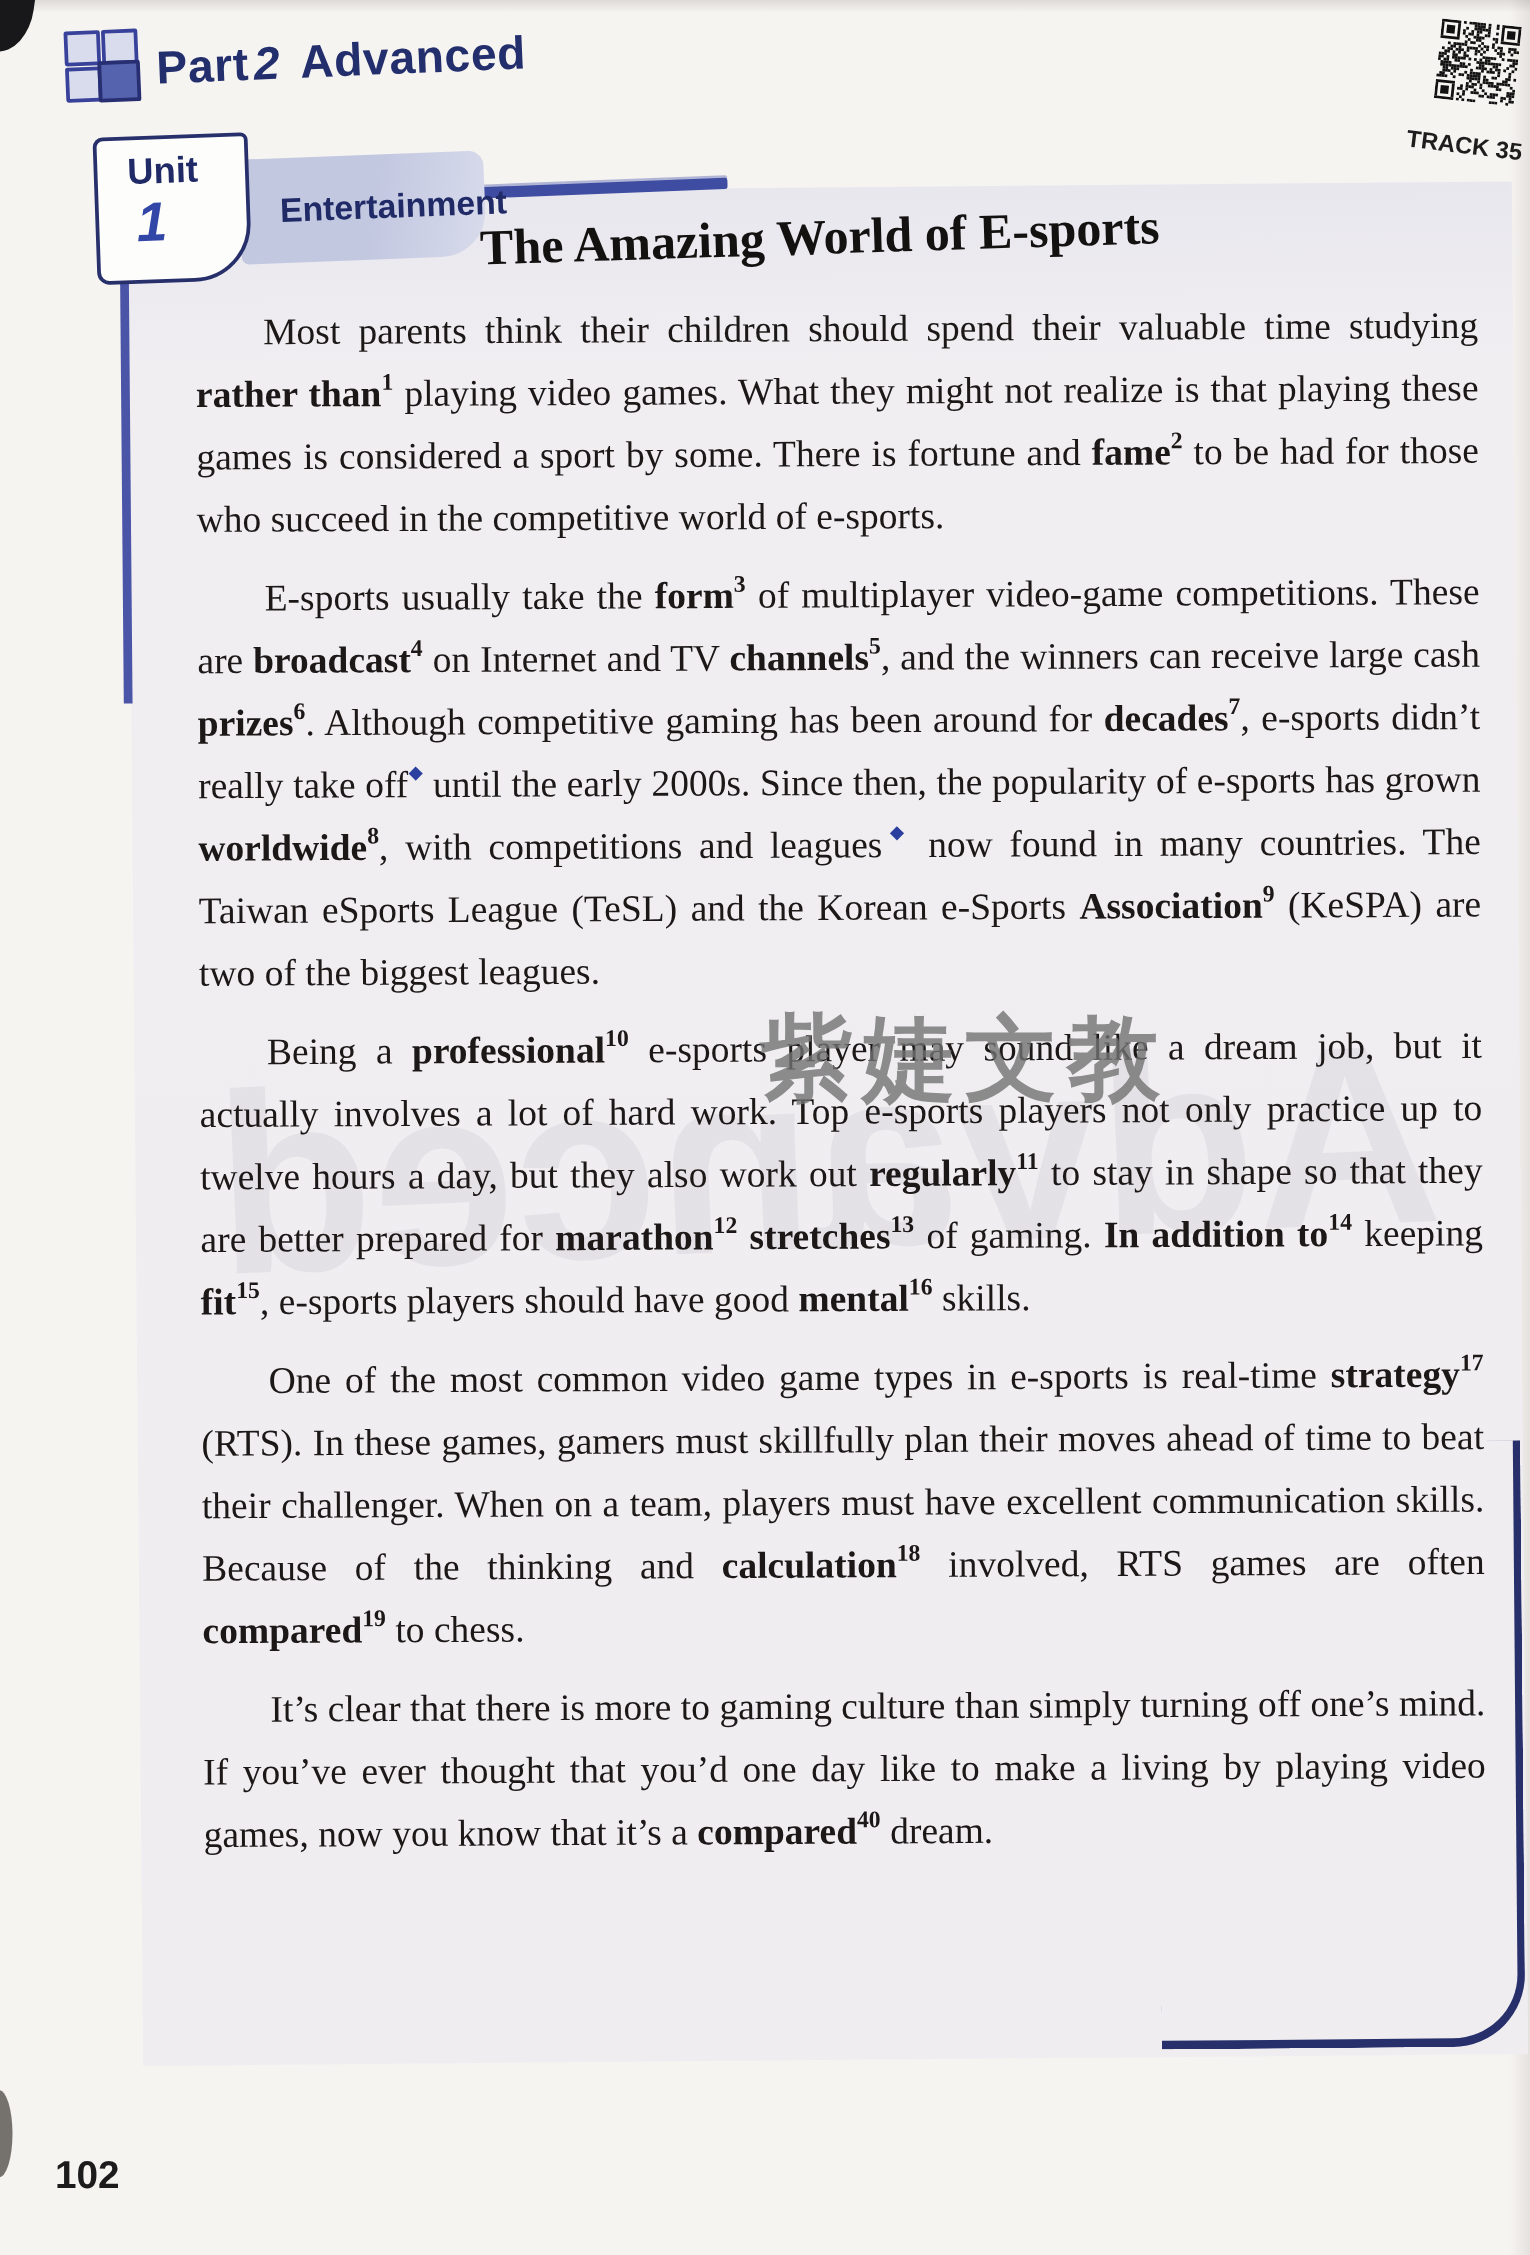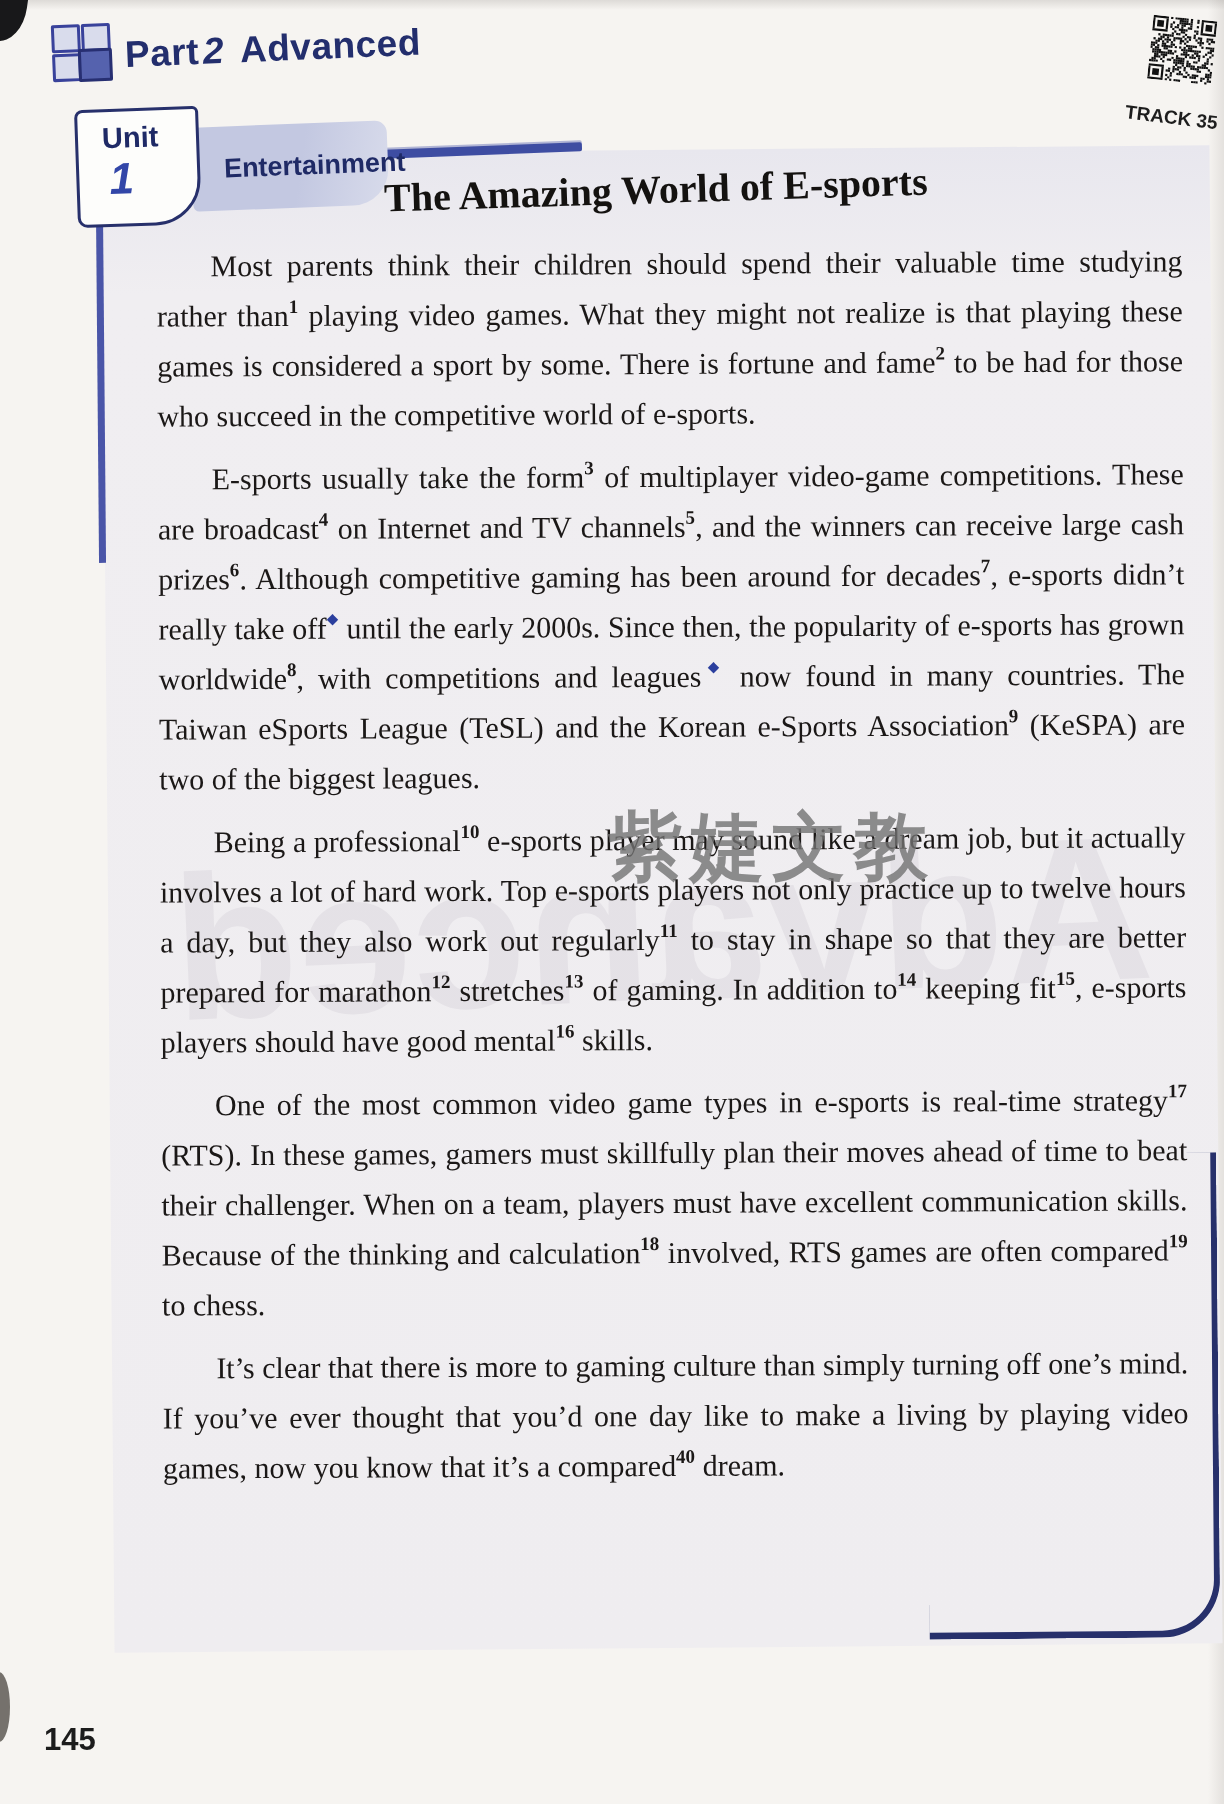--- a/index.html
+++ b/index.html
@@ -47,21 +47,21 @@
   .left-accent{position:absolute;left:-6px;top:64px;width:7px;height:344px;background:#4a55a8;}
   .corner-border{position:absolute;right:2px;bottom:6px;width:285px;height:478px;
         border-right:6px solid #27306b;border-bottom:7px solid #27306b;border-bottom-right-radius:58px;}
   .showthrough{position:absolute;left:0;top:660px;width:100%;text-align:center;z-index:0;
         font:700 205px "Liberation Sans","DejaVu Sans",sans-serif;color:#8a7f93;opacity:.10;
         transform:scaleX(-1) rotate(2deg);white-space:nowrap;}
   .passage-title{position:relative;z-index:1;text-align:center;margin:16px 0 0 0;
         font:700 40px "Liberation Serif","DejaVu Serif",serif;color:#141210;transform:rotate(-1.3deg);}
   .paras{position:relative;z-index:1;margin:26px 30px 0 52px;transform:rotate(0.2deg);}
   p.para{font-size:30px;line-height:50px;text-align:justify;text-indent:54px;margin:0 0 13px 0;color:#1b1817;}
-  .bold{font-weight:400;}
+  .bold{font-weight:700;}
   sup.fnote{font-size:19px;font-weight:600;line-height:0;position:relative;top:-13px;vertical-align:baseline;}
   sup.diamond{font-size:15px;line-height:0;color:#2b3f9e;position:relative;top:-15px;vertical-align:baseline;}
 
   .watermark{position:absolute;left:608px;top:798px;z-index:7;
         font:700 74px "DejaVu Sans",sans-serif;color:#737373;opacity:.8;letter-spacing:8px;}
   .page-num{position:absolute;left:44px;top:1722px;
         font:600 31px "Liberation Sans","DejaVu Sans",sans-serif;color:#1c1c1c;}
 </style>
 </head>
 <body>
@@ -423,14 +423,14 @@
     <div class="paras">
         <p class="para"><span>Most parents think their children should spend their valuable time studying </span><span class="bold">rather than</span><sup class="fnote">1</sup><span> playing video games. What they might not realize is that playing these games is considered a sport by some. There is fortune and </span><span class="bold">fame</span><sup class="fnote">2</sup><span> to be had for those who succeed in the competitive world of e-sports.</span></p>
         <p class="para"><span>E-sports usually take the </span><span class="bold">form</span><sup class="fnote">3</sup><span> of multiplayer video-game competitions. These are </span><span class="bold">broadcast</span><sup class="fnote">4</sup><span> on Internet and TV </span><span class="bold">channels</span><sup class="fnote">5</sup><span>, and the winners can receive large cash </span><span class="bold">prizes</span><sup class="fnote">6</sup><span>. Although competitive gaming has been around for </span><span class="bold">decades</span><sup class="fnote">7</sup><span>, e-sports didn’t really take off</span><sup class="diamond">◆</sup><span> until the early 2000s. Since then, the popularity of e-sports has grown </span><span class="bold">worldwide</span><sup class="fnote">8</sup><span>, with competitions and leagues</span><sup class="diamond">◆</sup><span> now found in many countries. The Taiwan eSports League (TeSL) and the Korean e-Sports </span><span class="bold">Association</span><sup class="fnote">9</sup><span> (KeSPA) are two of the biggest leagues.</span></p>
         <p class="para"><span>Being a </span><span class="bold">professional</span><sup class="fnote">10</sup><span> e-sports player may sound like a dream job, but it actually involves a lot of hard work. Top e-sports players not only practice up to twelve hours a day, but they also work out </span><span class="bold">regularly</span><sup class="fnote">11</sup><span> to stay in shape so that they are better prepared for </span><span class="bold">marathon</span><sup class="fnote">12</sup><span> </span><span class="bold">stretches</span><sup class="fnote">13</sup><span> of gaming. </span><span class="bold">In addition to</span><sup class="fnote">14</sup><span> keeping </span><span class="bold">fit</span><sup class="fnote">15</sup><span>, e-sports players should have good </span><span class="bold">mental</span><sup class="fnote">16</sup><span> skills.</span></p>
         <p class="para"><span>One of the most common video game types in e-sports is real-time </span><span class="bold">strategy</span><sup class="fnote">17</sup><span> (RTS). In these games, gamers must skillfully plan their moves ahead of time to beat their challenger. When on a team, players must have excellent communication skills. Because of the thinking and </span><span class="bold">calculation</span><sup class="fnote">18</sup><span> involved, RTS games are often </span><span class="bold">compared</span><sup class="fnote">19</sup><span> to chess.</span></p>
         <p class="para"><span>It’s clear that there is more to gaming culture than simply turning off one’s mind. If you’ve ever thought that you’d one day like to make a living by playing video games, now you know that it’s a </span><span class="bold">compared</span><sup class="fnote">40</sup><span> dream.</span></p>
       </div>
   </div>
 
   <div class="watermark">紫婕文教</div>
-  <div class="page-num">145</div>
+  <div class="page-num">102</div>
 </div>
 
 </body></html>

